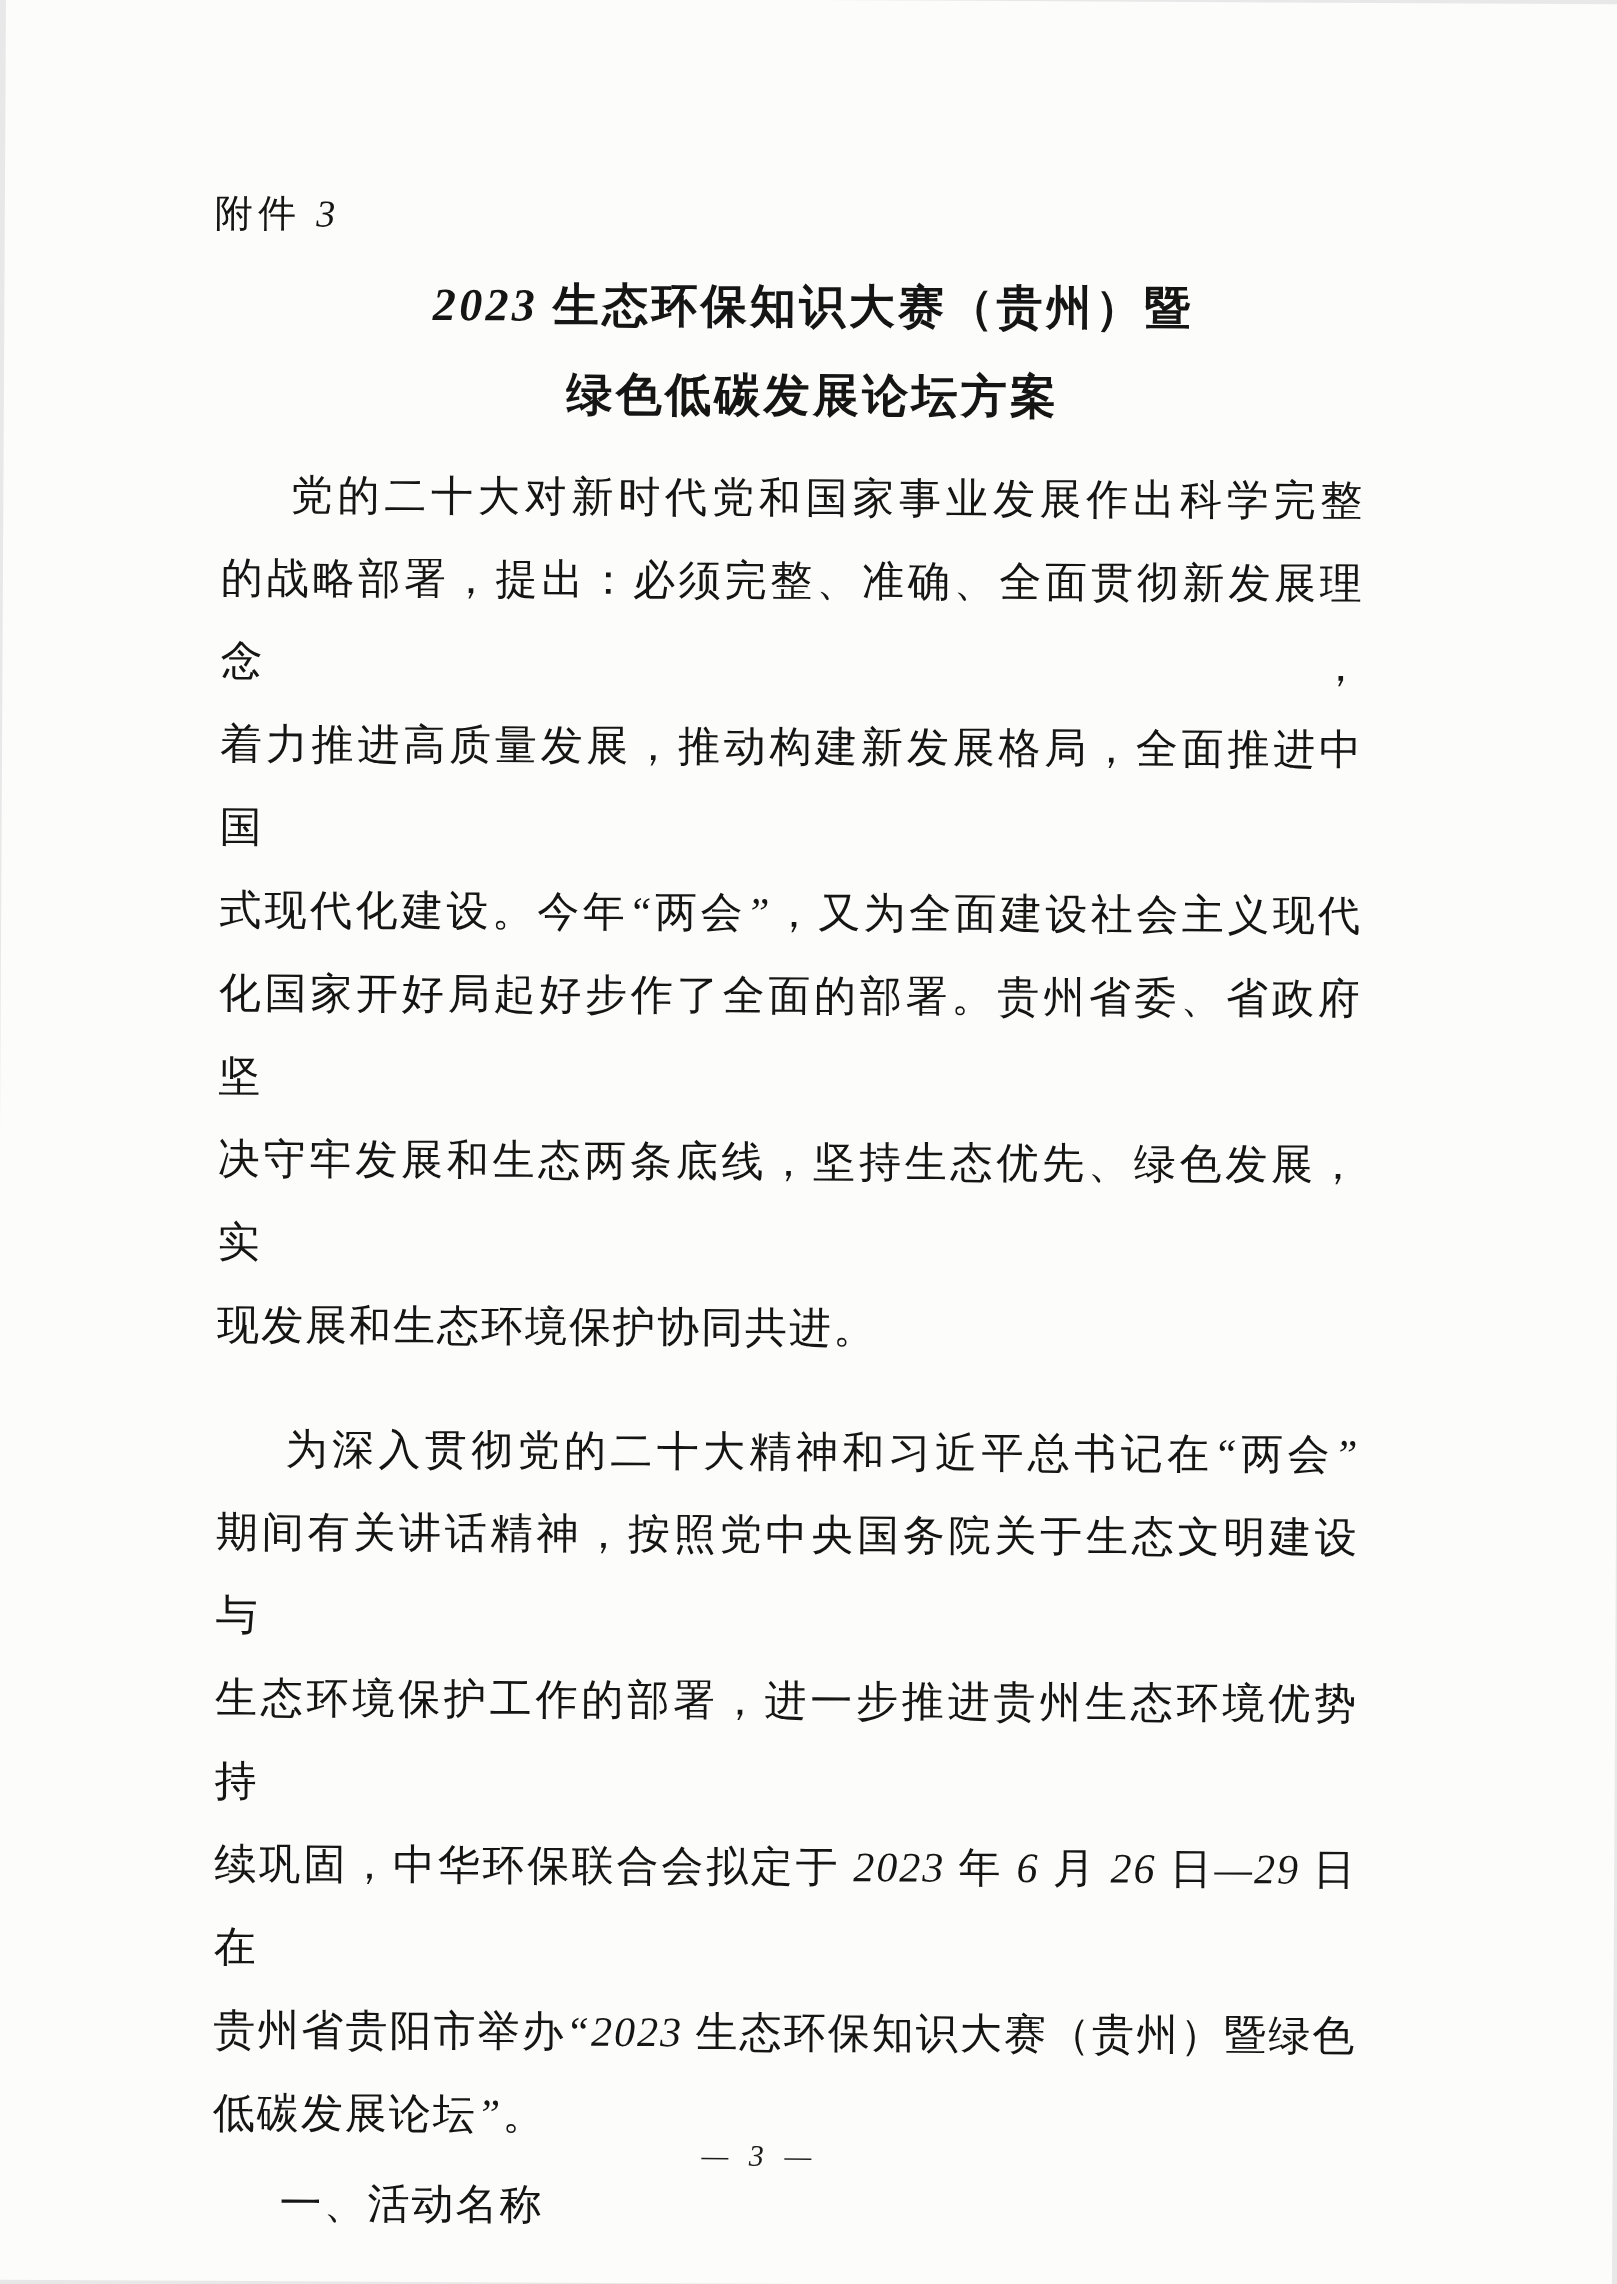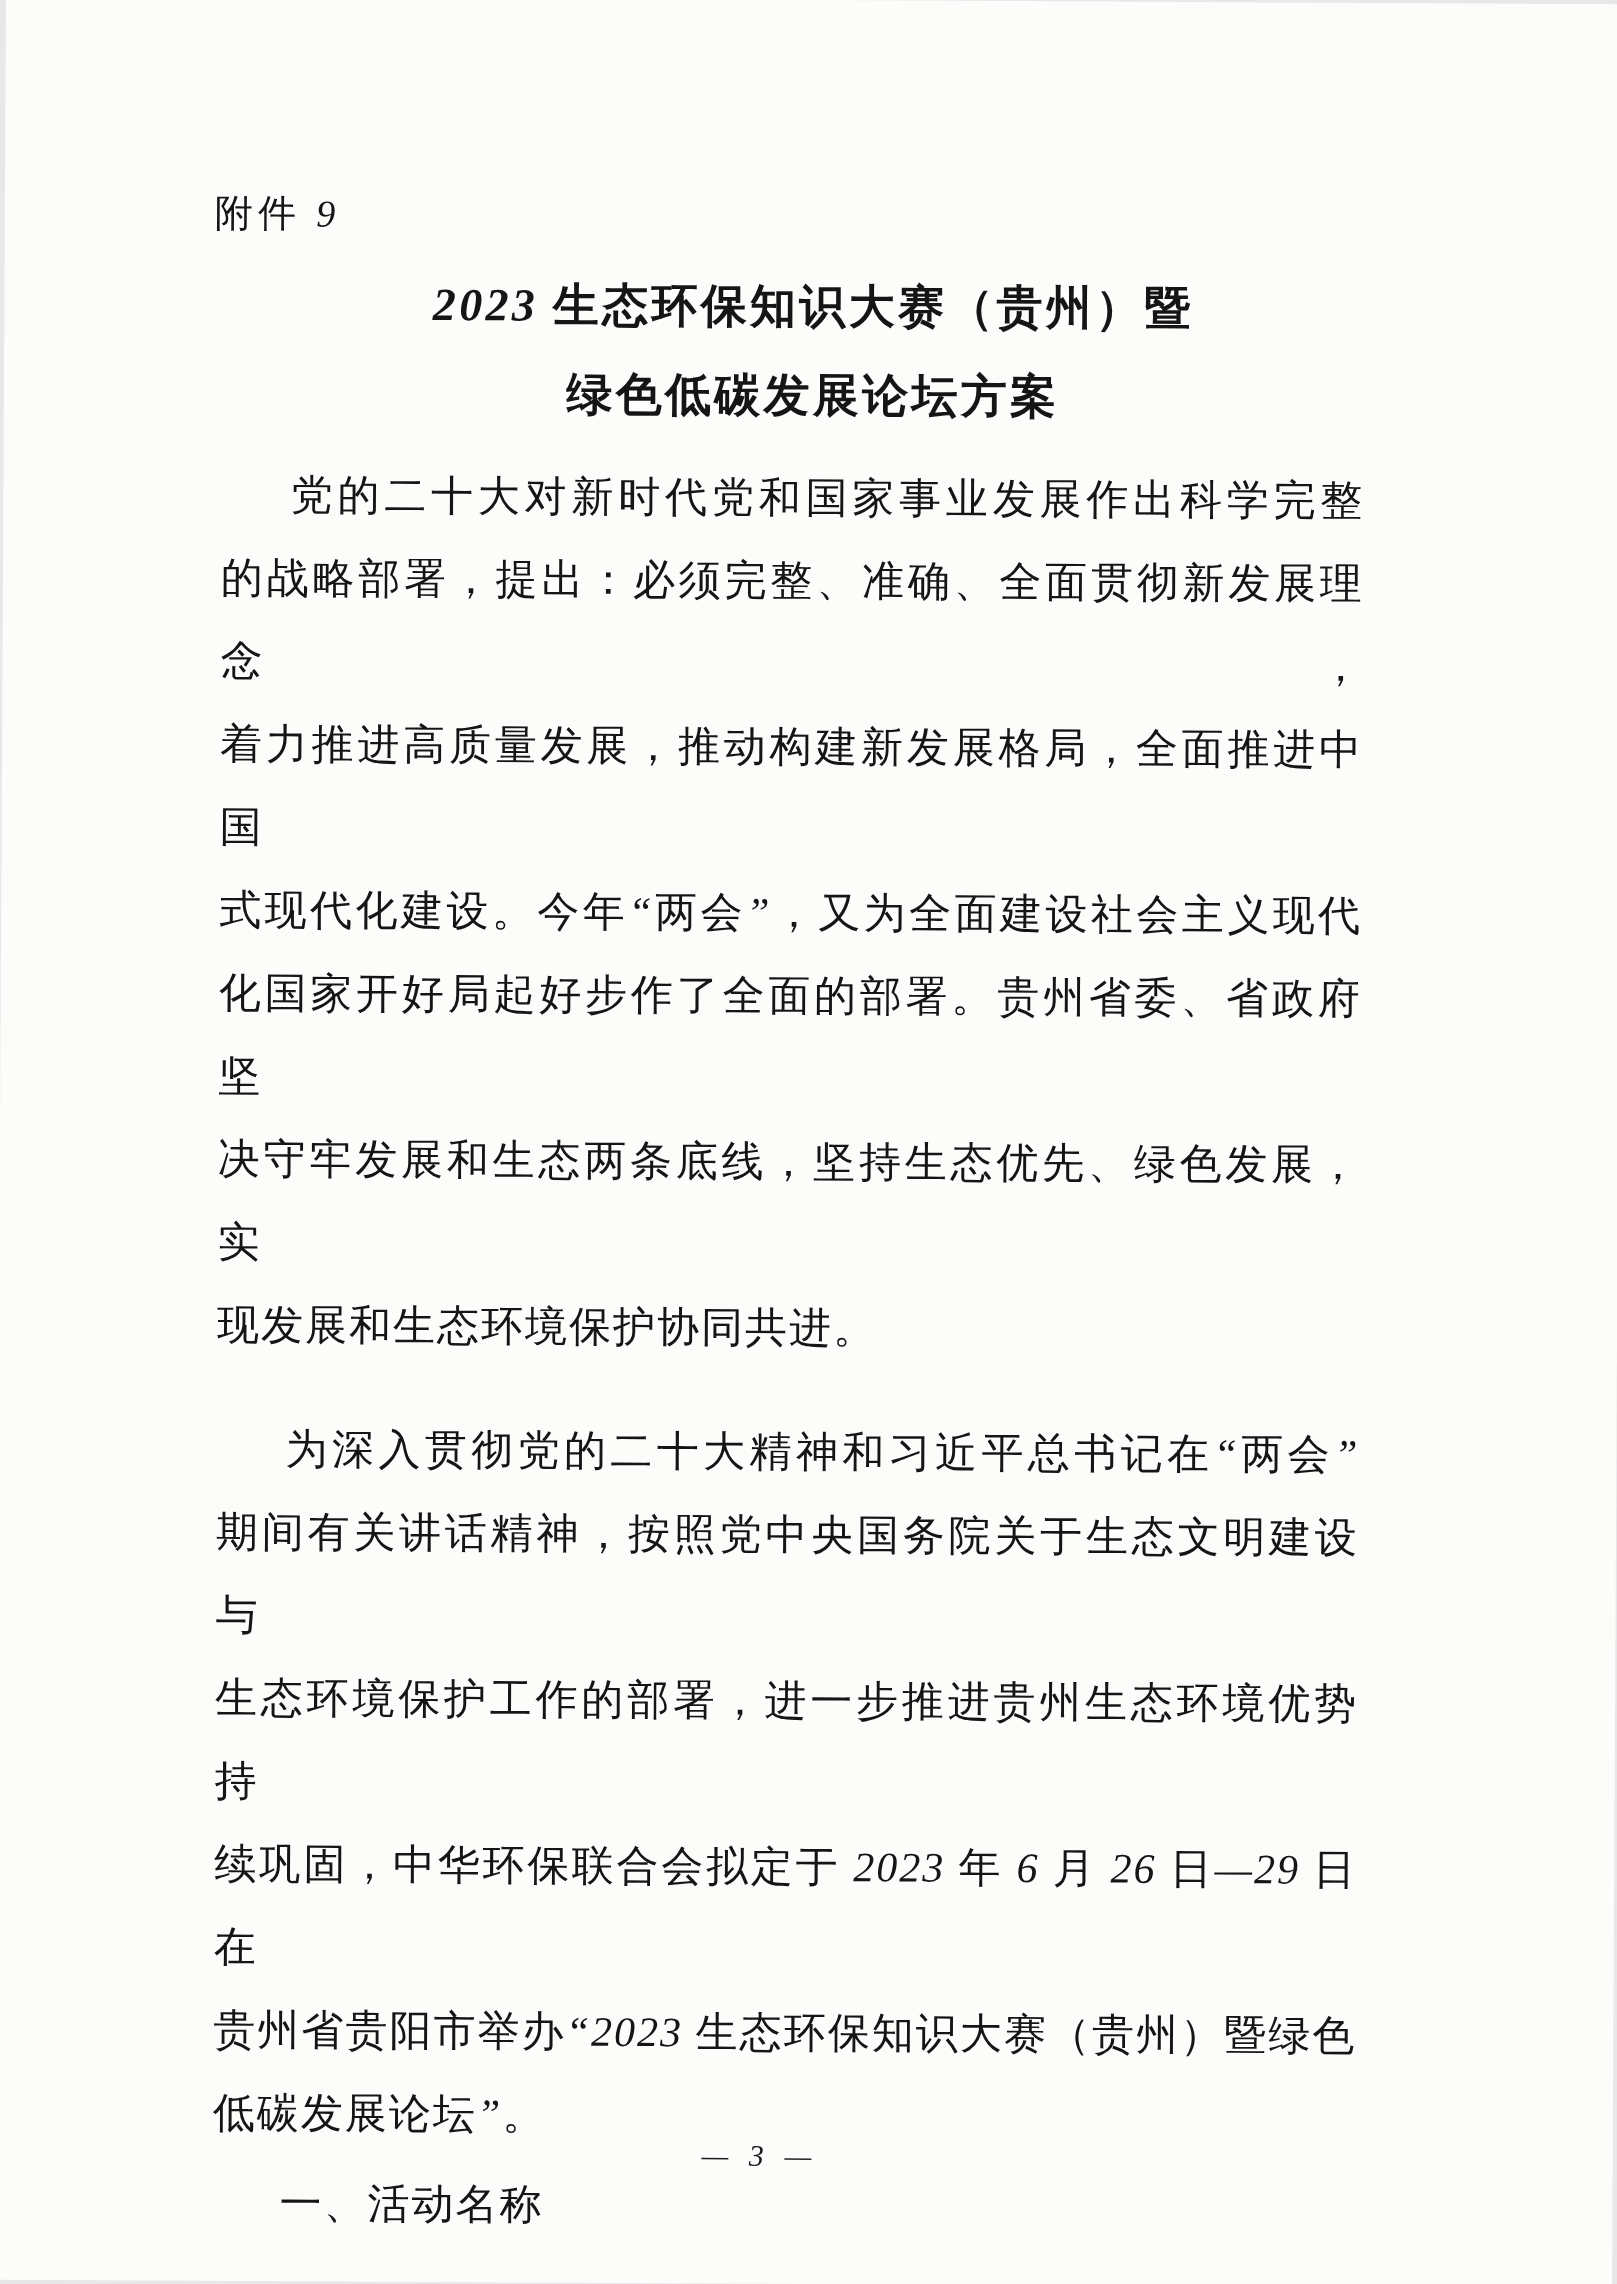--- a/index.html
+++ b/index.html
@@ -72,21 +72,21 @@
     line-height: 40px;
     letter-spacing: 6.6px;
     color: #1c1c1c;
   }
 </style>
 </head>
 <body>
 
 <div class="sheet">
 
-  <div class="attachment">附件 9</div>
+  <div class="attachment">附件 3</div>
 
   <div class="doc-title">
     <div>2023 生态环保知识大赛（贵州）暨</div>
     <div>绿色低碳发展论坛方案</div>
   </div>
 
   <div class="body-col">
 
     <div>
       <div class="line fill p-indent">党的二十大对新时代党和国家事业发展作出科学完整</div>

